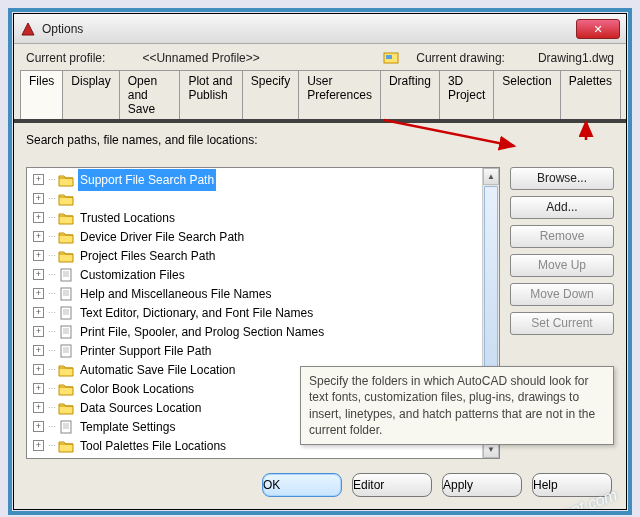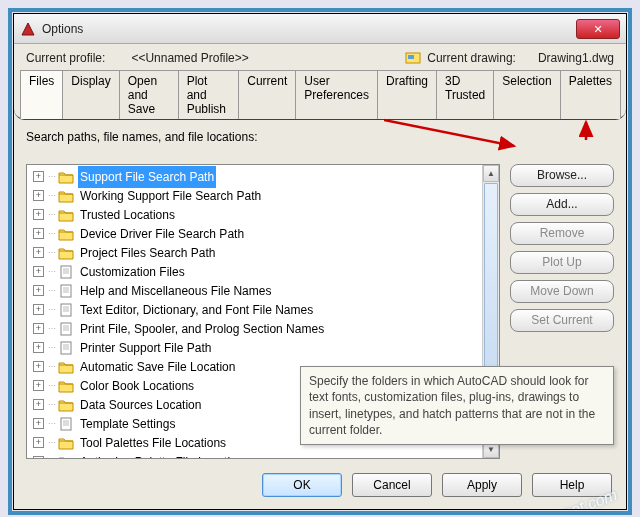--- a/index.html
+++ b/index.html
@@ -3,50 +3,50 @@
 <meta charset="utf-8">
 <style>
 * { box-sizing: border-box; margin: 0; padding: 0; font-family: "Segoe UI", Tahoma, sans-serif; font-size: 12px; }
 body { background: #e4e5f0; padding: 8px; }
 .outer-border { border: 4px solid #418dbe; padding: 1px; }
 .dialog { background: #ece9e0; border: 1px solid #000; display: flex; flex-direction: column; height: 497px; overflow: hidden; }
 .titlebar { height: 30px; background: linear-gradient(#f7f7f7,#dcdcdc); border-bottom: 1px solid #aaa; display: flex; align-items: center; padding: 0 0 0 6px; }
 .titlebar .app-icon { width: 16px; height: 16px; margin-right: 6px; }
 .titlebar .title { flex: 1; font-weight: 400; color: #222; }
 .titlebar .close { width: 44px; height: 20px; background: linear-gradient(#e68,#c22); border: 1px solid #822; border-radius: 3px; color: #fff; text-align: center; line-height: 18px; margin-right: 6px; font-size: 11px; }
-.header-row { display: flex; align-items: center; padding: 6px 12px 4px; gap: 6px; }
+.header-row { display: flex; align-items: center; padding: 6px 12px 4px; gap: 17px; }
 .header-row .lbl { color: #222; }
 .header-row .val { color: #222; text-align: right; }
 .header-row .spacer { flex: 1; }
 .header-row .draw-icon { width: 16px; height: 16px; }
-.tabs { display: flex; padding: 0 6px; border-bottom: 1px solid #404040; border-radius: 11px; }
+.tabs { display: flex; padding: 0 6px; border-bottom: 4px solid #404040; }
 .tab { padding: 3px 8px; border: 1px solid #999; border-bottom: none; background: #ece9e0; margin-right: -1px; }
 .tab.active { background: #fcfaf5; position: relative; z-index: 2; }
 .tab-body { padding: 10px 12px 6px; flex: 1; display: flex; flex-direction: column; min-height: 0; }
 .section-label { margin-bottom: 20px; }
 .content-row { display: flex; gap: 10px; flex: 1; min-height: 0; }
 .tree-wrap { flex: 1; border: 1px solid #888; background: #fff; display: flex; align-items: stretch; min-height: 0; }
 .tree-scroll { flex: 1; overflow: hidden; padding: 2px 0; }
 .tree-line { display: flex; align-items: center; height: 19px; padding-left: 6px; }
 .expander { width: 11px; height: 11px; border: 1px solid #888; color: #555; font-size: 9px; line-height: 9px; text-align: center; margin-right: 4px; background: #fff; }
 .dots { width: 10px; color: #aaa; font-size: 8px; }
 .folder-icon { width: 16px; height: 14px; margin-right: 4px; }
 .folder-icon svg { width: 16px; height: 14px; display: block; }
 .tree-label { white-space: nowrap; padding: 4px 2px; }
 .tree-label.selected { background: #3399ff; color: #fff; }
 .vscroll { width: 17px; background: #e8e8e8; border-left: 1px solid #ccc; display: flex; flex-direction: column; }
 .vscroll .arrow { height: 17px; background: linear-gradient(#f8f8f8,#ddd); border: 1px solid #bbb; margin: 0; text-align: center; font-size: 8px; line-height: 15px; color: #555; }
 .vscroll .thumb { flex: 1; margin: 1px; background: linear-gradient(#e6f0fb,#bfd6ef); border: 1px solid #9bb8d6; border-radius: 1px; }
 .side-buttons { width: 104px; display: flex; flex-direction: column; gap: 6px; }
-.btn { height: 23px; border: 1px solid #888; background: linear-gradient(#fefefe,#e3e3e3); border-radius: 8px; text-align: center; line-height: 21px; color: #222; }
+.btn { height: 23px; border: 1px solid #888; background: linear-gradient(#fefefe,#e3e3e3); border-radius: 3px; text-align: center; line-height: 21px; color: #222; }
 .btn.disabled { color: #8a8a8a; }
 .tooltip { position: absolute; right: 12px; bottom: 64px; width: 314px; background: #f8f8f0; border: 1px solid #888; box-shadow: 2px 2px 4px rgba(0,0,0,0.2); padding: 6px 8px; color: #444; line-height: 1.35; }
 .dialog-pos { position: relative; }
 .bottom-buttons { display: flex; justify-content: flex-end; gap: 10px; padding: 8px 14px 12px; }
-.bottom-buttons .dbtn { width: 80px; height: 24px; border: 1px solid #777; border-radius: 3px; background: linear-gradient(#fdfdfd,#e2e2e2); text-align: center; line-height: 22px; }
+.bottom-buttons .dbtn { width: 80px; height: 24px; border: 1px solid #777; border-radius: 8px; background: linear-gradient(#fdfdfd,#e2e2e2); text-align: left; line-height: 22px; }
 .bottom-buttons .dbtn.primary { background: linear-gradient(#eaf6ff,#c7e4ff); border-color: #4a90d9; box-shadow: 0 0 0 1px #a8d4ff inset; }
 .watermark { position: absolute; right: 6px; bottom: 6px; transform: rotate(-20deg); transform-origin: bottom right; color: rgba(255,255,255,0.85); font-style: italic; font-size: 16px; text-shadow: 0 0 3px rgba(80,120,160,0.5); pointer-events: none; }
 .annot { position: absolute; pointer-events: none; }
 </style>
 </head>
 <body>
 
 <div class="outer-border">
 <div class="dialog dialog-pos">
 
@@ -72,24 +72,24 @@
     </span>
     <span class="lbl">Current drawing:</span>
     <span class="val" style="margin-left:16px">Drawing1.dwg</span>
   </div>
 
   <div class="tabs" id="tabs">
         <div class="tab active">Files</div>
         <div class="tab">Display</div>
         <div class="tab">Open and Save</div>
         <div class="tab">Plot and Publish</div>
-        <div class="tab">Current</div>
+        <div class="tab">Specify</div>
         <div class="tab">User Preferences</div>
         <div class="tab">Drafting</div>
-        <div class="tab">3D Trusted</div>
+        <div class="tab">3D Project</div>
         <div class="tab">Selection</div>
         <div class="tab">Palettes</div>
       </div>
 
   <div class="tab-body">
     <div class="section-label">Search paths, file names, and file locations:</div>
     <div class="content-row">
       <div class="tree-wrap">
         <div class="tree-scroll" id="tree">
               <div class="tree-line">
@@ -105,21 +105,20 @@
               </div>
               <div class="tree-line">
                 <div class="expander">+</div>
                 <span class="dots">⋯</span>
                 <span class="folder-icon">
                   <svg viewBox="0 0 16 14">
                     <path d="M1 3 h5 l1.5 2 H15 v8 H1 Z" fill="#ffe36e" stroke="#c09000"></path>
                     <path d="M1 5 H15" stroke="#c09000"></path>
                   </svg>
                 </span>
-                <span class="tree-label">Working Support File Search Path</span>
               </div>
               <div class="tree-line">
                 <div class="expander">+</div>
                 <span class="dots">⋯</span>
                 <span class="folder-icon">
                   <svg viewBox="0 0 16 14">
                     <path d="M1 3 h5 l1.5 2 H15 v8 H1 Z" fill="#ffe36e" stroke="#c09000"></path>
                     <path d="M1 5 H15" stroke="#c09000"></path>
                   </svg>
                 </span>
@@ -293,30 +292,30 @@
         <div class="vscroll">
           <div class="arrow">▲</div>
           <div class="thumb"></div>
           <div class="arrow">▼</div>
         </div>
       </div>
       <div class="side-buttons">
         <div class="btn">Browse...</div>
         <div class="btn">Add...</div>
         <div class="btn disabled">Remove</div>
-        <div class="btn disabled">Plot Up</div>
+        <div class="btn disabled">Move Up</div>
         <div class="btn disabled">Move Down</div>
         <div class="btn disabled">Set Current</div>
       </div>
     </div>
   </div>
 
   <div class="bottom-buttons">
     <div class="dbtn primary">OK</div>
-    <div class="dbtn">Cancel</div>
+    <div class="dbtn">Editor</div>
     <div class="dbtn">Apply</div>
     <div class="dbtn">Help</div>
   </div>
 
   <div class="tooltip">Specify the folders in which AutoCAD should look for text fonts, customization files, plug-ins, drawings to insert, linetypes, and hatch patterns that are not in the current folder.</div>
 
   <svg class="annot" style="left:370px; top:100px;" width="160" height="60">
     <defs>
           <marker id="ah1" markerWidth="8" markerHeight="8" refX="6" refY="3" orient="auto">
             <path d="M0,0 L7,3 L0,6 Z" fill="#c00"></path>

